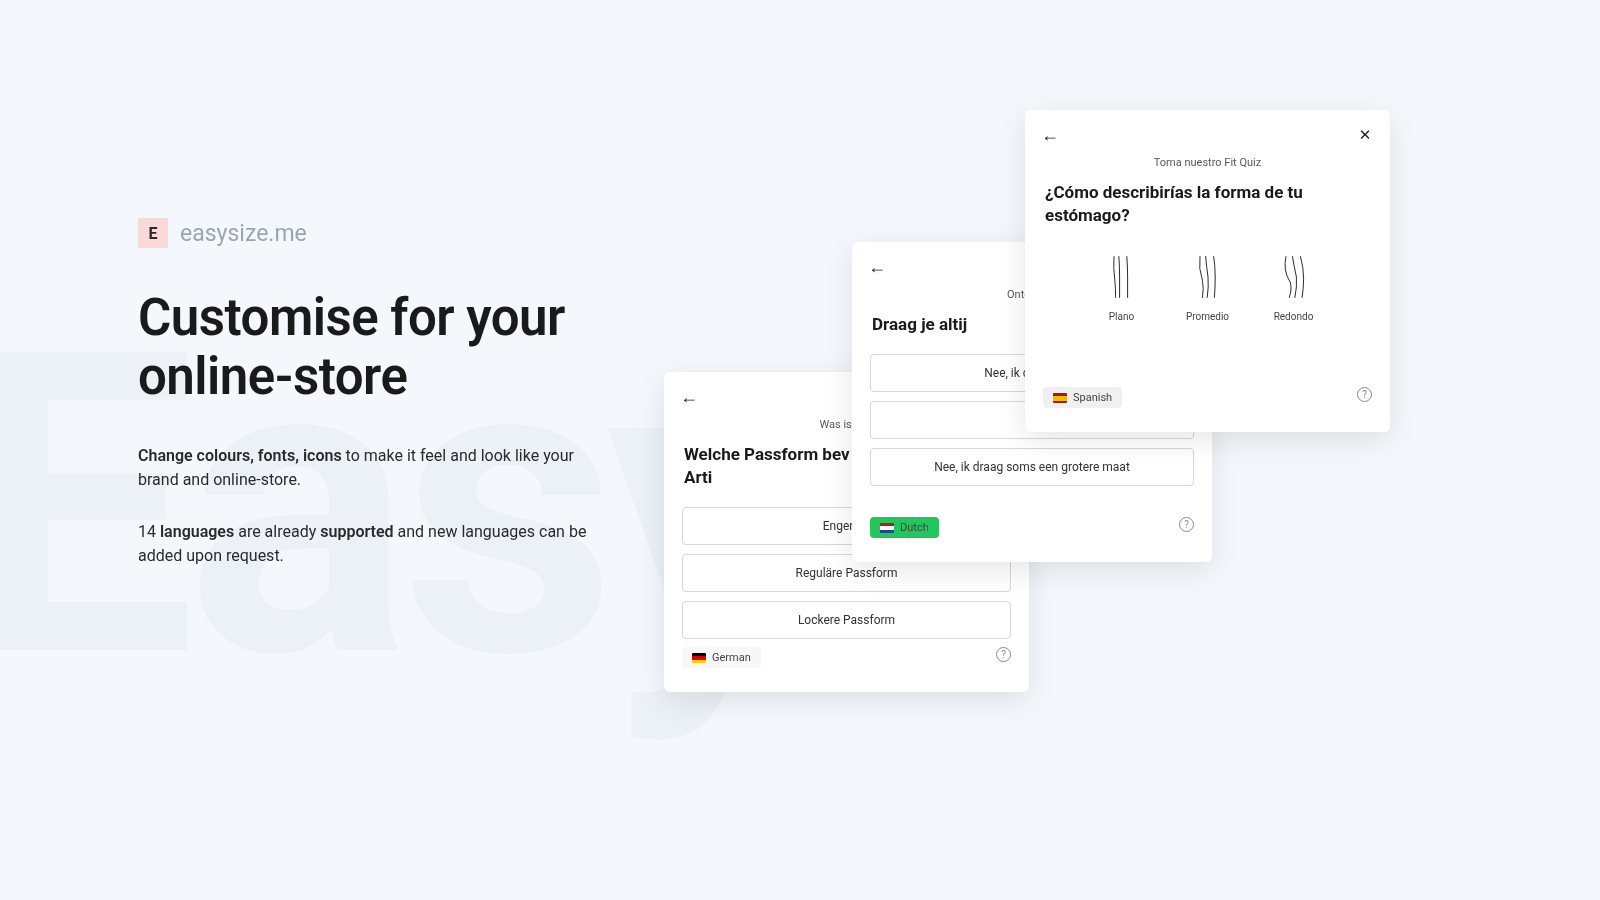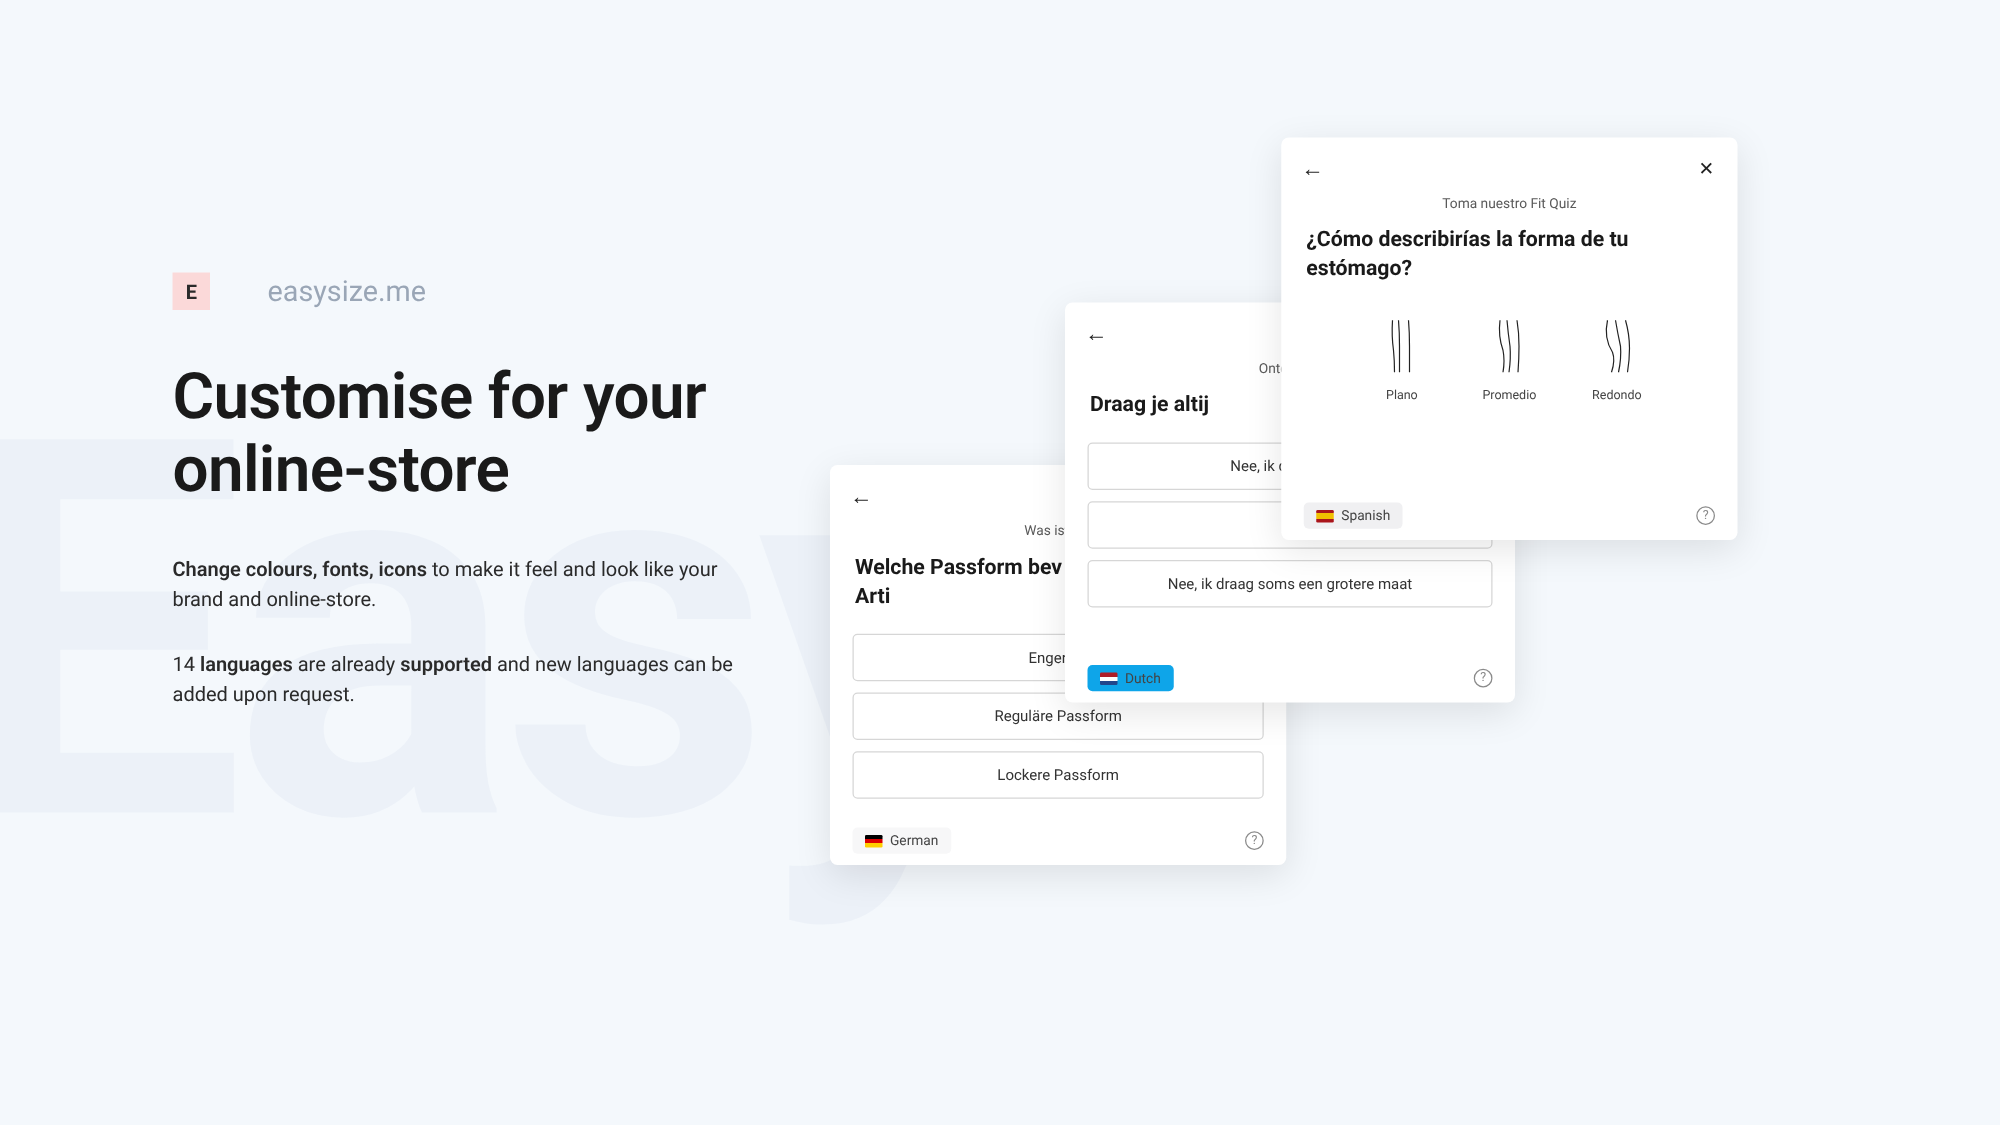--- a/index.html
+++ b/index.html
@@ -42,21 +42,20 @@
   align-items: center;
   justify-content: center;
   font-weight: 700;
   font-size: 16px;
   color: #2a2a2a;
 }
 .logo-text {
   font-size: 23px;
   color: #9aa6b6;
   font-weight: 400;
-  margin-left: 34px;
 }
 .headline {
   font-size: 51px;
   font-weight: 600;
   color: #1a1a1a;
   letter-spacing: -0.5px;
   margin-bottom: 38px;
 }
 .para {
   font-size: 16px;
@@ -126,39 +125,38 @@
   border-radius: 4px;
   padding: 11px 8px;
   text-align: center;
   font-size: 12px;
   color: #333;
   cursor: pointer;
   background: #fff;
 }
 .card-footer {
   position: absolute;
-  bottom: 9px;
+  bottom: 24px;
   left: 18px;
   right: 18px;
   display: flex;
-  align-items: center;
   justify-content: space-between;
 }
 .lang-pill {
   display: inline-flex;
   align-items: center;
   gap: 6px;
   padding: 4px 10px;
   font-size: 11px;
   color: #444;
   background: #f7f7f8;
   border-radius: 4px;
 }
 .card-front .lang-pill { background: #f0f0f2; }
-.card-mid .lang-pill { background: #0ea5e9; }
+.card-mid .lang-pill { background: #22c55e; }
 .help-circle {
   width: 15px;
   height: 15px;
   border: 1px solid #8a8a8a;
   border-radius: 50%;
   display: flex;
   align-items: center;
   justify-content: center;
   font-size: 10px;
   color: #8a8a8a;

